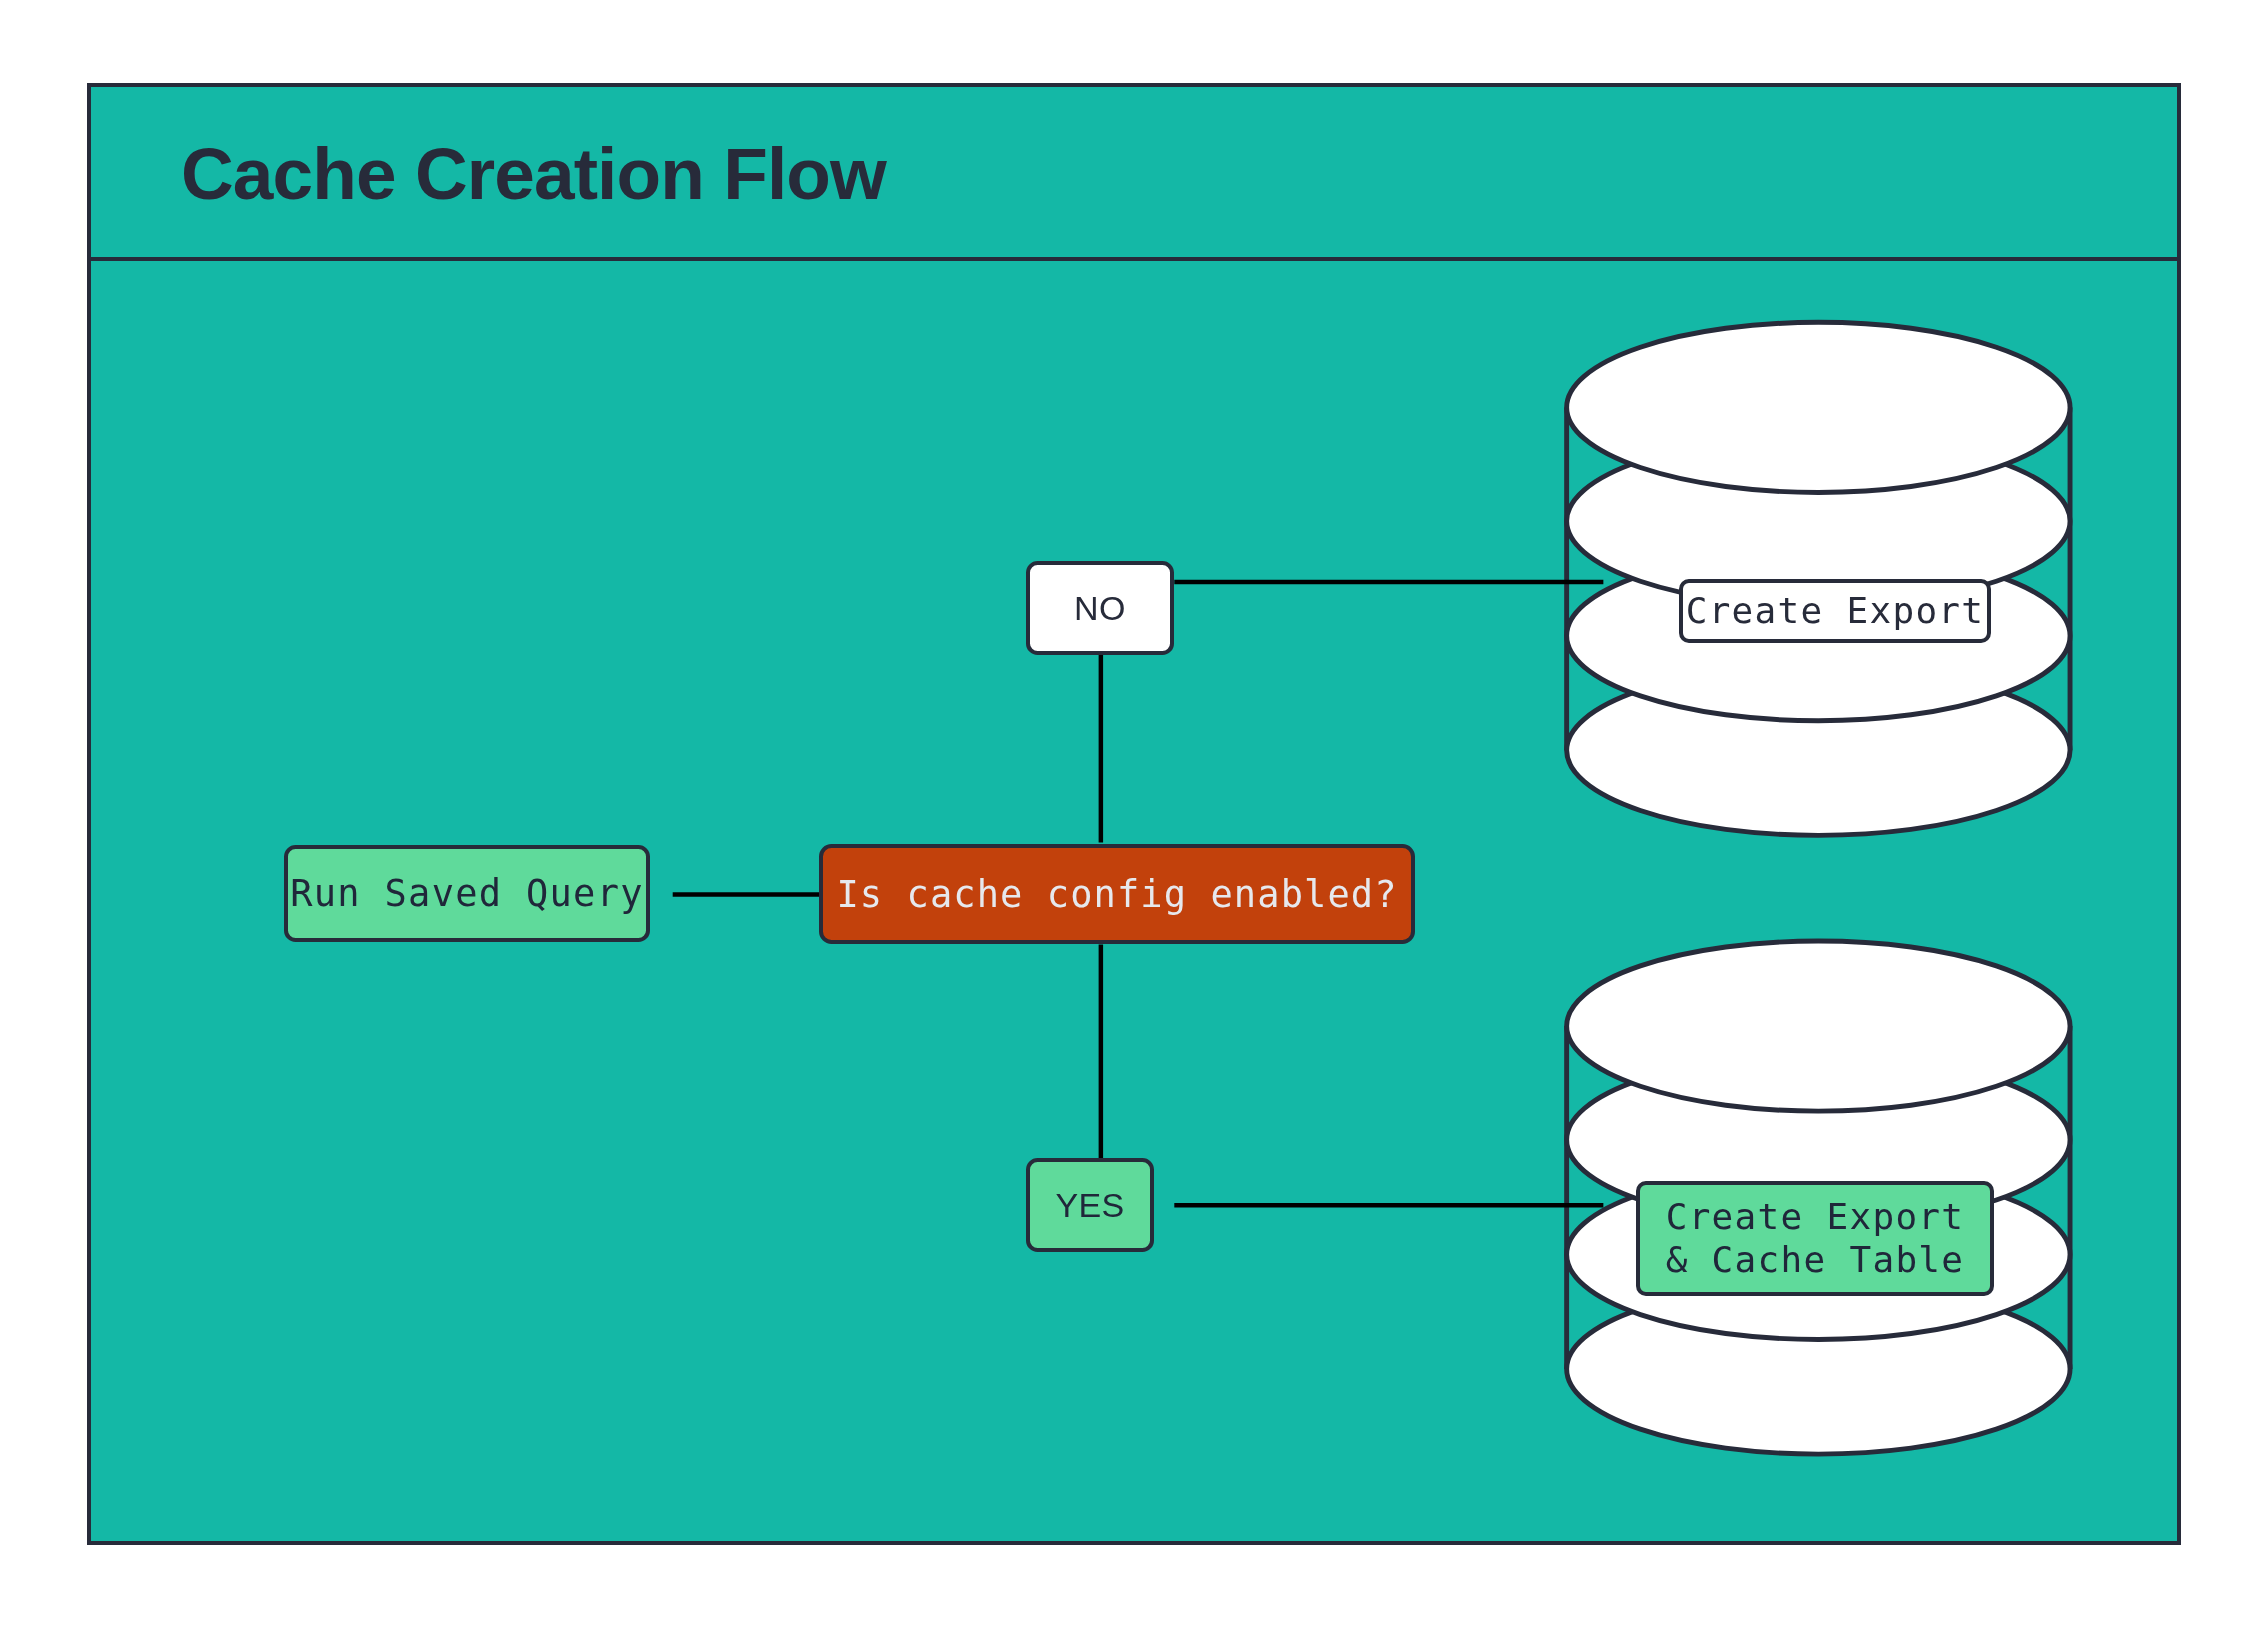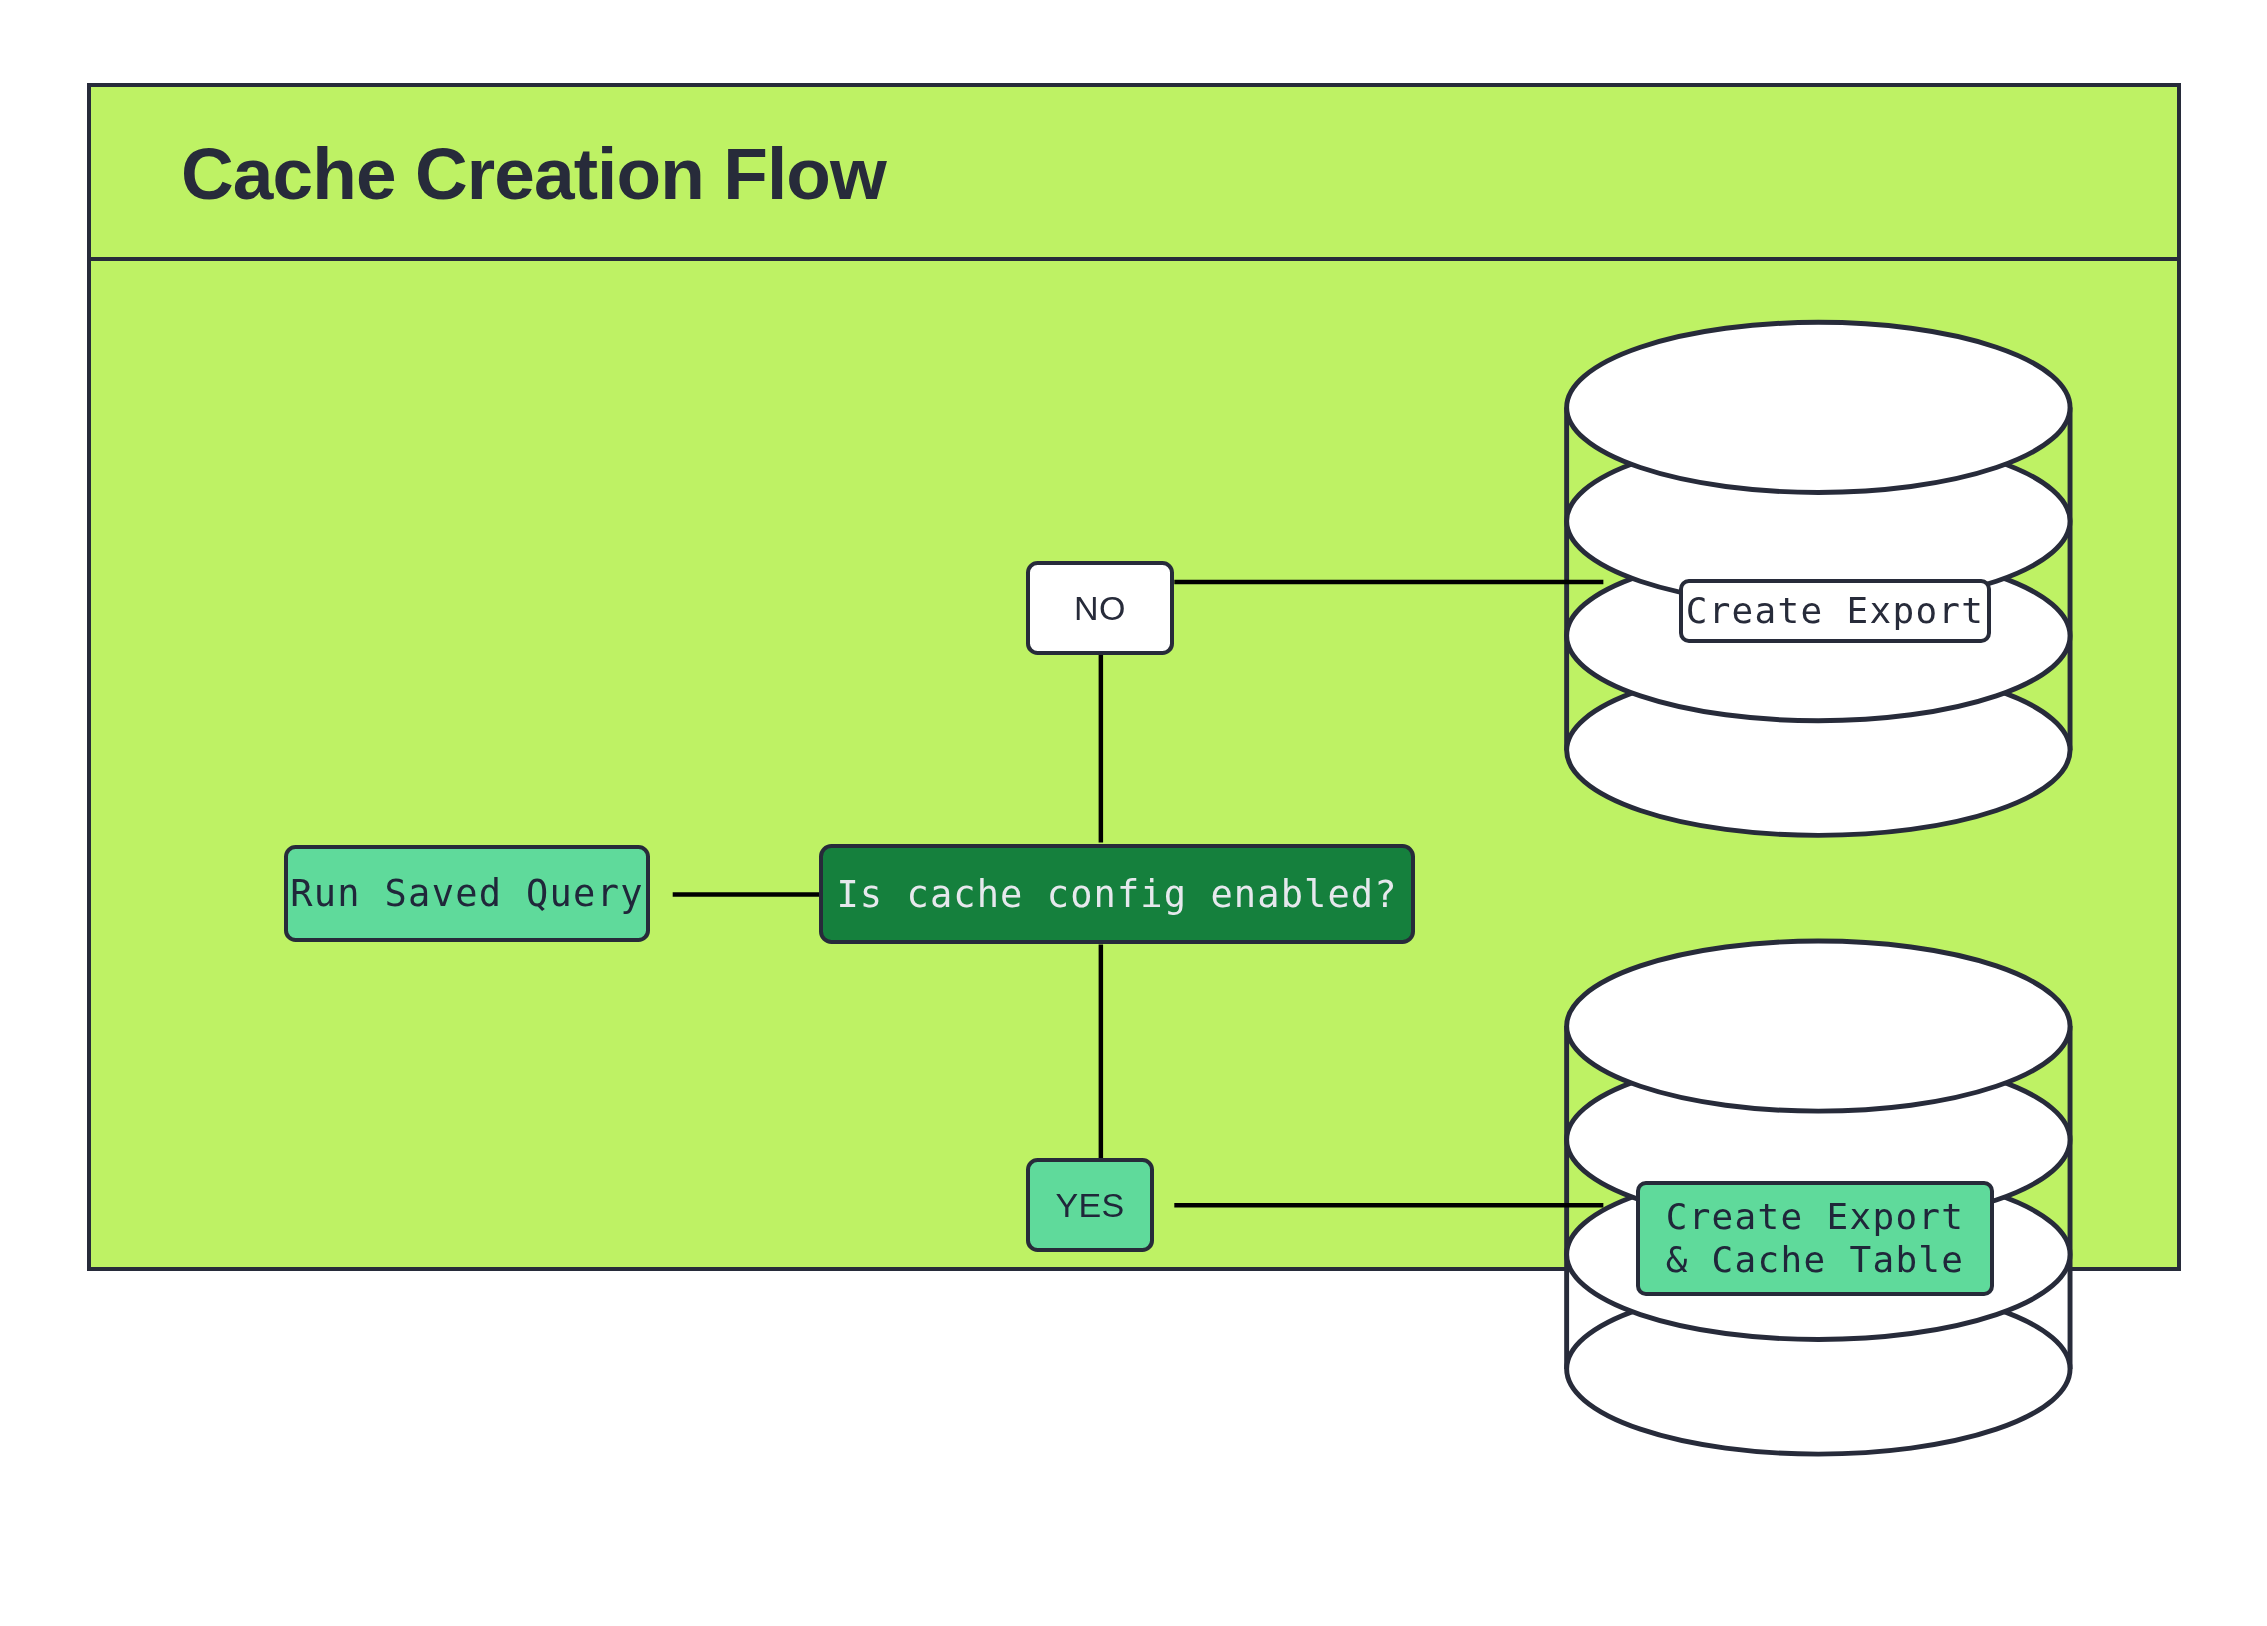--- a/index.html
+++ b/index.html
@@ -22,24 +22,24 @@
     overflow: hidden;
     background: #ffffff;
   }
 
   
   .frame {
     position: absolute;
     left: 87px;
     top: 83px;
     width: 2094px;
-    height: 1188px;
+    height: 1462px;
     border: 4.5px solid #272b3a;
     box-sizing: border-box;
-    background: #bef264;
+    background: #14b8a6;
   }
 
   .frame-titlebar {
     position: absolute;
     left: 0;
     top: 0;
     width: 100%;
     height: 174px;
     border-bottom: 4.5px solid #272b3a;
     box-sizing: border-box;
@@ -111,21 +111,21 @@
   .node-green {
     background: #5fda9b;
     color: #20273a;
   }
   .node-white {
     background: #ffffff;
     color: #272b3a;
     margin-top: 26px;
   }
   .node-dark {
-    background: #15803d;
+    background: #c2410c;
     color: #e6e8ed;
     border-color: #272b3a;
   }
 
   
   #node-run-saved-query {
     left: 284px;
     top: 845px;
     width: 366px;
     height: 97px;

